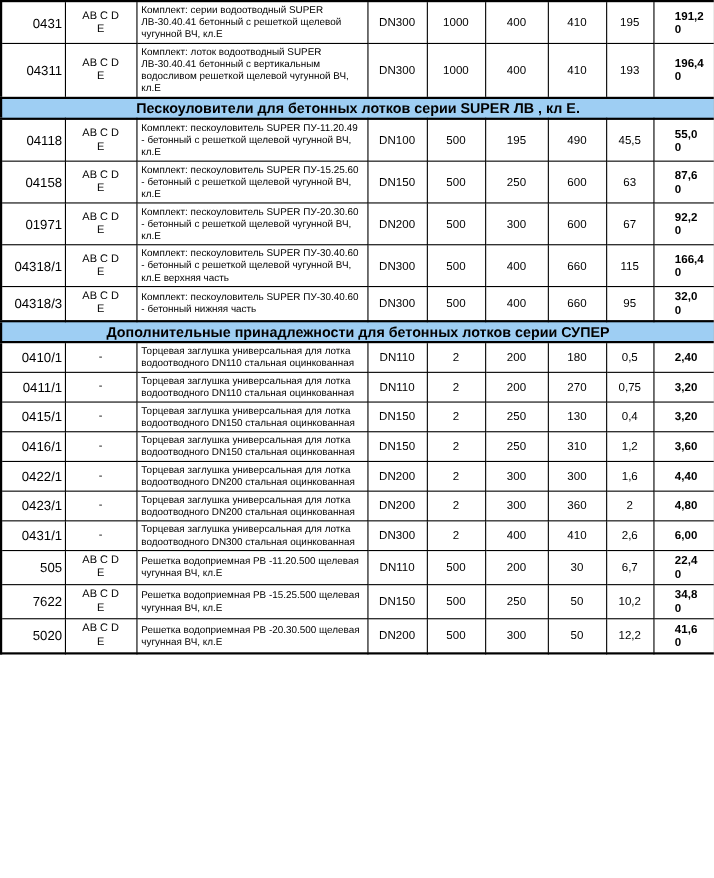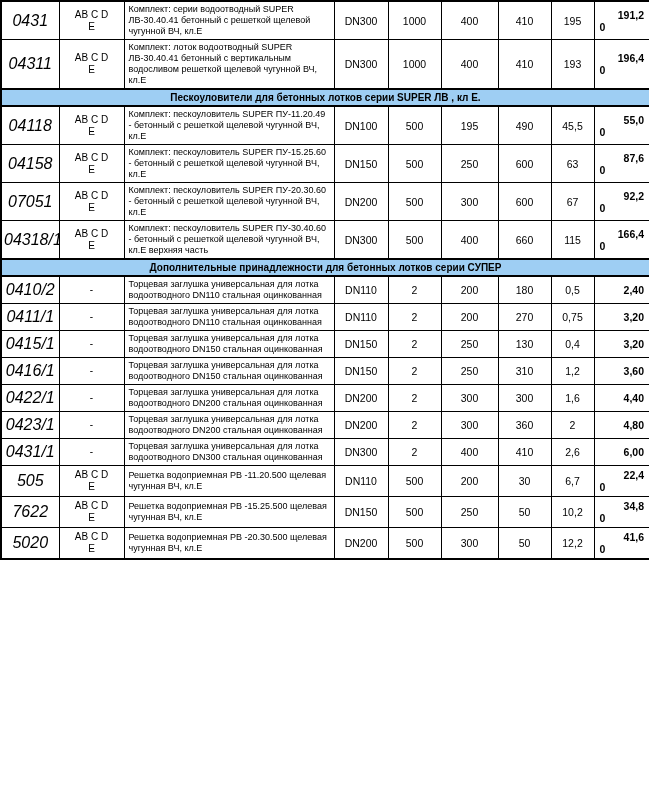--- a/index.html
+++ b/index.html
@@ -22,23 +22,22 @@
     color: #000000;
     border: 2px solid #000000;
   }
   td {
     border: 1px solid #000000;
     vertical-align: middle;
     overflow: hidden;
     padding: 1px 2px;
   }
   td.code {
-    text-align: center;
-    font-size: 16px;
-    font-style: italic;
+    text-align: right;
+    font-size: 12px;
   }
   td.cls {
     text-align: center;
     font-size: 10px;
     line-height: 12px;
     white-space: pre-line;
   }
   td.desc {
     text-align: left;
     font-size: 9px;
@@ -46,29 +45,29 @@
     padding: 2px 4px;
   }
   td.num {
     text-align: center;
     font-size: 10.5px;
   }
   td.price {
     font-size: 10.5px;
     font-weight: bold;
     line-height: 12px;
-    padding: 2px 5px;
+    padding: 2px 19px;
   }
   .price-line-right { display: block; text-align: right; }
   .price-line-left  { display: block; text-align: left; }
   td.section {
     background: #9ECEF3;
     font-weight: bold;
     text-align: center;
-    font-size: 10px;
+    font-size: 13px;
     border-top: 2px solid #000000;
     border-bottom: 2px solid #000000;
     padding: 1px 22px;
   }
   tr.section-small td.section { height: 13px; }
   tr.section-large td.section { height: 50px; }
   tr.row-min td { height: 26px; }
 </style>
 </head>
 <body>
@@ -144,21 +143,21 @@
           <td class="num">500</td>
           <td class="num">250</td>
           <td class="num">600</td>
           <td class="num">63</td>
           <td class="price">
             <span class="price-line-right">87,6</span>
             <span class="price-line-left">0</span>
           </td>
         </tr>
         <tr>
-          <td class="code">07051</td>
+          <td class="code">01971</td>
           <td class="cls">AB C D
 E</td>
           <td class="desc">Комплект: пескоуловитель SUPER  ПУ-20.30.60 - бетонный с решеткой щелевой чугунной ВЧ, кл.Е</td>
           <td class="num">DN200</td>
           <td class="num">500</td>
           <td class="num">300</td>
           <td class="num">600</td>
           <td class="num">67</td>
           <td class="price">
             <span class="price-line-right">92,2</span>
@@ -173,25 +172,40 @@
           <td class="num">DN300</td>
           <td class="num">500</td>
           <td class="num">400</td>
           <td class="num">660</td>
           <td class="num">115</td>
           <td class="price">
             <span class="price-line-right">166,4</span>
             <span class="price-line-left">0</span>
           </td>
         </tr>
+        <tr class="row-min">
+          <td class="code">04318/3</td>
+          <td class="cls">AB C D
+E</td>
+          <td class="desc">Комплект: пескоуловитель SUPER  ПУ-30.40.60 - бетонный нижняя часть</td>
+          <td class="num">DN300</td>
+          <td class="num">500</td>
+          <td class="num">400</td>
+          <td class="num">660</td>
+          <td class="num">95</td>
+          <td class="price">
+            <span class="price-line-right">32,0</span>
+            <span class="price-line-left">0</span>
+          </td>
+        </tr>
         <tr class="section-small">
           <td colspan="9" class="section">Дополнительные принадлежности для бетонных лотков серии СУПЕР</td>
         </tr>
         <tr>
-          <td class="code">0410/2</td>
+          <td class="code">0410/1</td>
           <td class="cls">-</td>
           <td class="desc">Торцевая заглушка универсальная  для лотка водоотводного DN110 стальная оцинкованная</td>
           <td class="num">DN110</td>
           <td class="num">2</td>
           <td class="num">200</td>
           <td class="num">180</td>
           <td class="num">0,5</td>
           <td class="price">
             <span class="price-line-right">2,40</span>
           </td>

